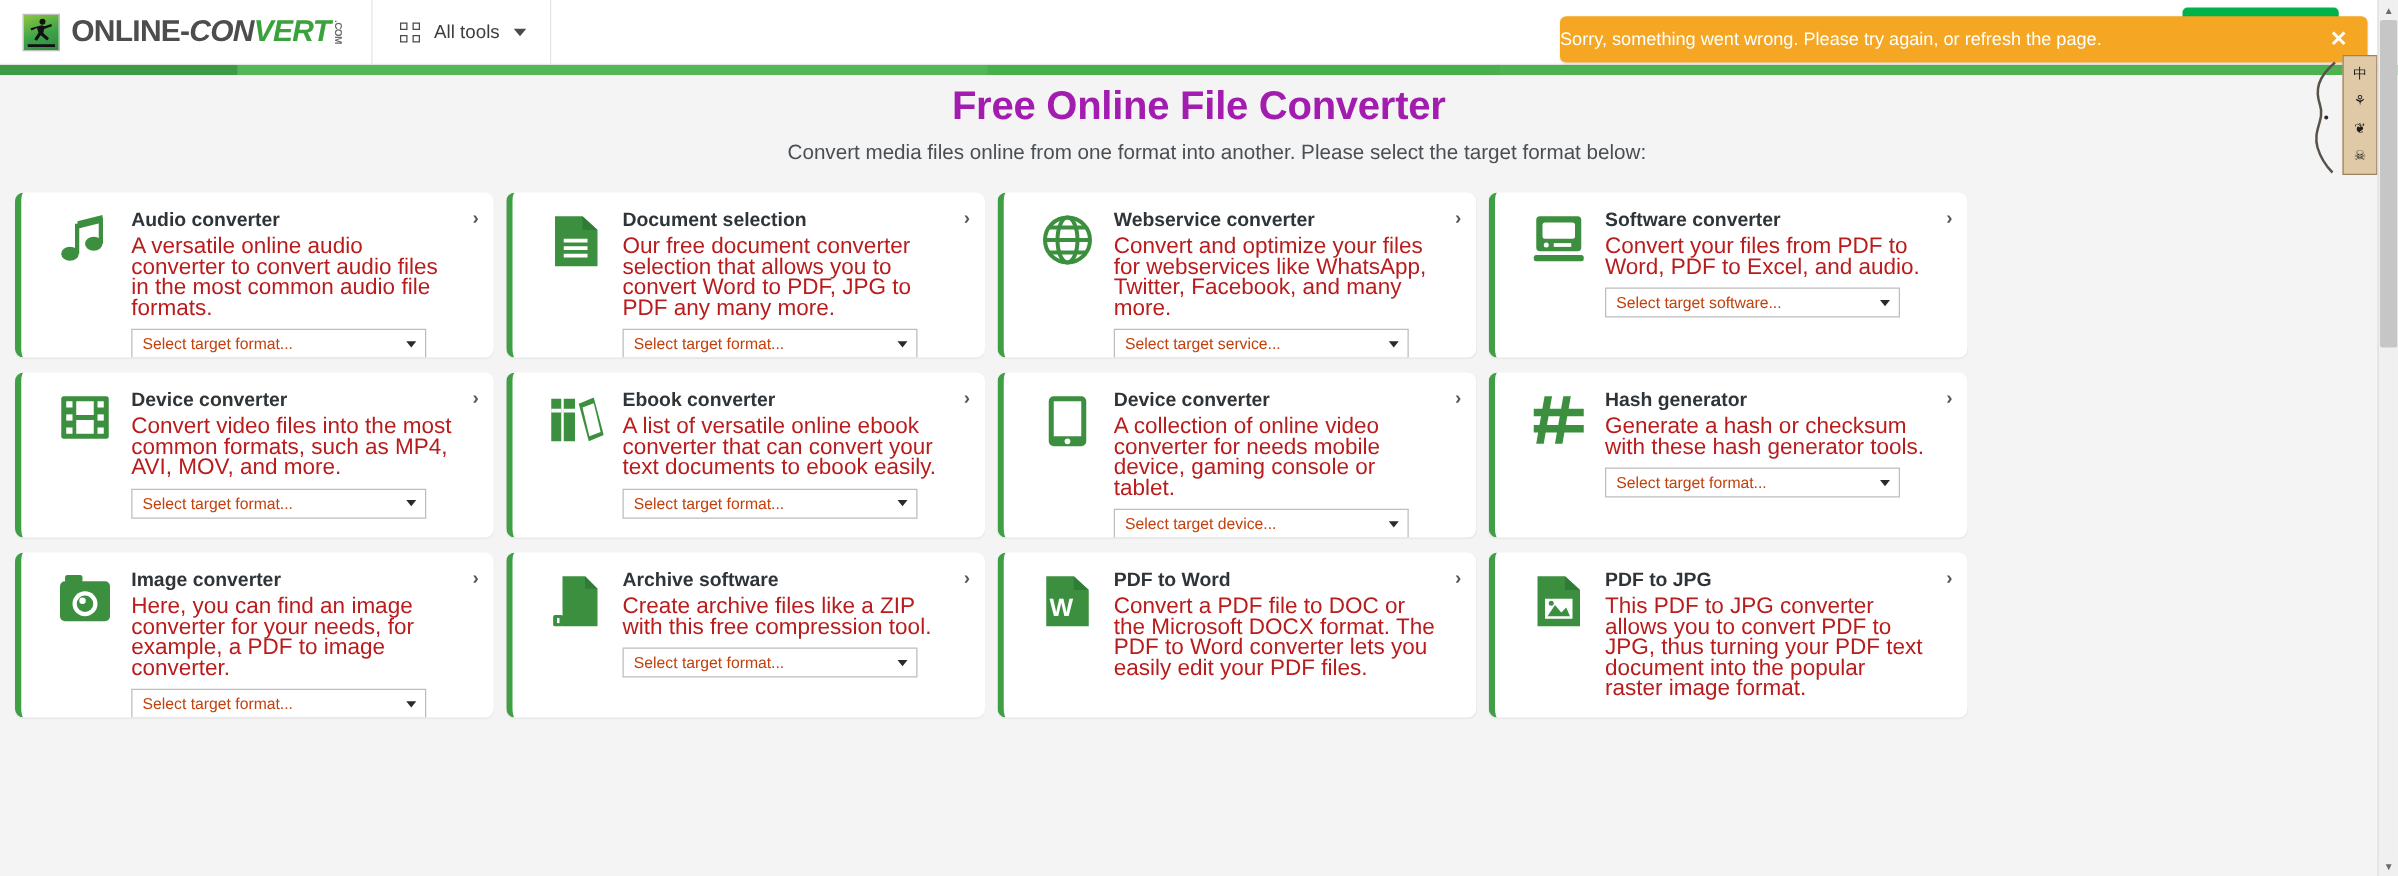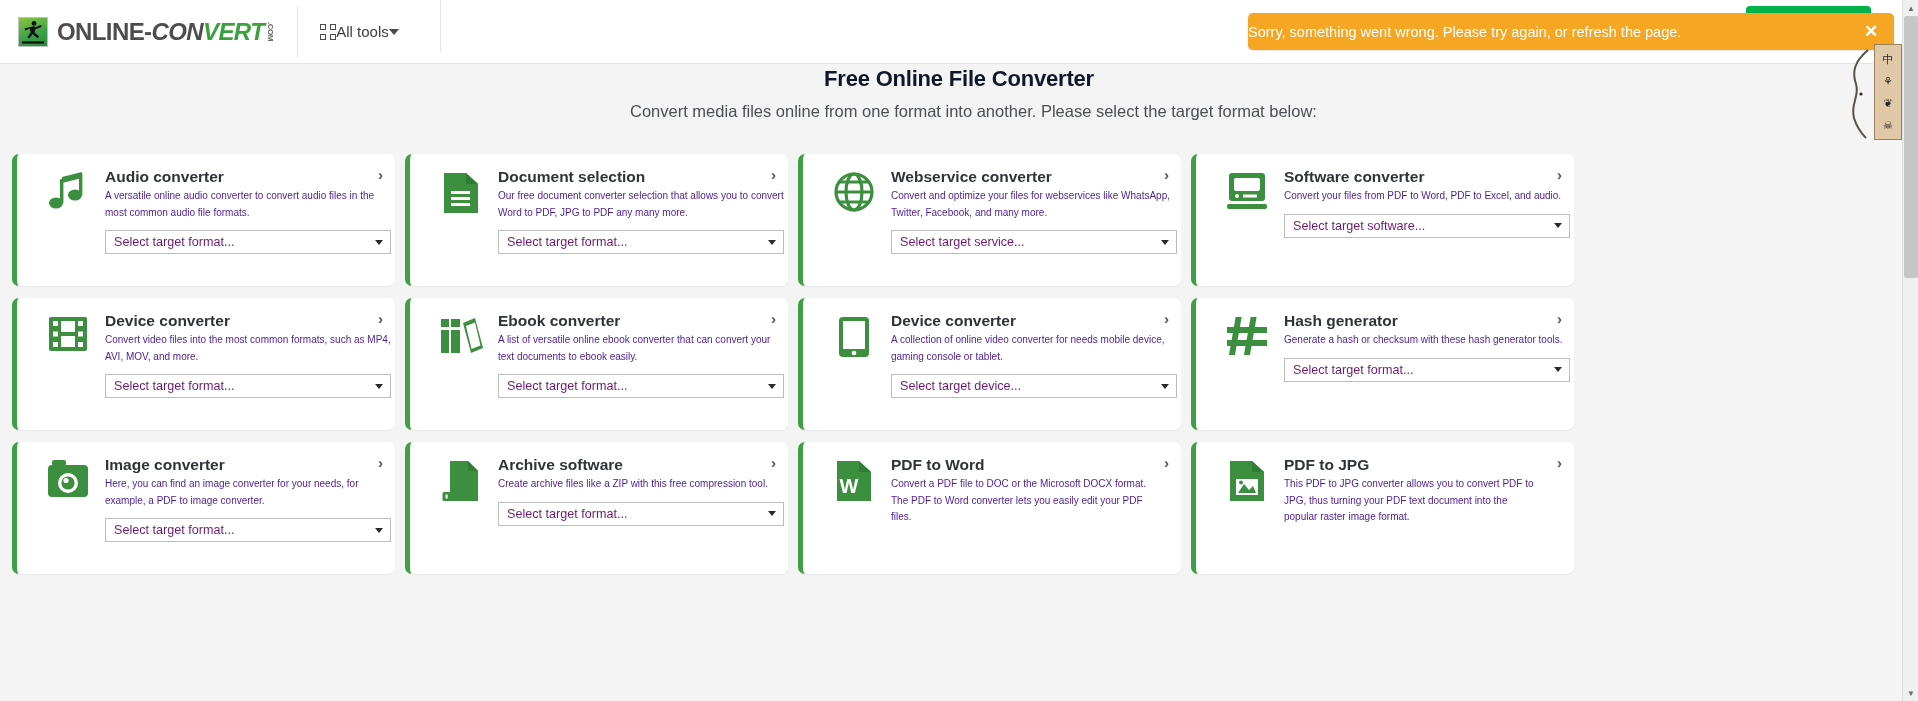--- a/index.html
+++ b/index.html
@@ -7,21 +7,21 @@
     width: 1918px; height: 701px;
     font-family: "Liberation Sans", sans-serif;
     background: #f2f2f2;
     overflow: hidden;
   }
   .page { position: relative; width: 1918px; height: 701px; background: #f4f4f4; }
 
   
   .header {
     position: absolute; top: 0; left: 0;
-    width: 1918px; height: 64px;
+    width: 1918px; height: 52px;
     background: #ffffff;
     display: flex; align-items: center;
     border-bottom: 1px solid #e3e3e3;
     z-index: 5;
   }
   .brand { display: flex; align-items: center; padding-left: 18px; height: 52px; }
   .brand-mark {
     width: 30px; height: 30px; margin-right: 9px;
     background: linear-gradient(160deg,#8cc63e 0%,#3ea34a 55%,#2e8b3d 100%);
     border: 1px solid #bfbfbf;
@@ -33,21 +33,21 @@
     color: #4d4d4d; white-space: nowrap; font-style: italic;
   }
   .brand-text .a { font-style: normal; }
   .brand-text .g { color: #3aa23c; }
   .brand-dot {
     font-size: 8px; color: #6d6d6d; font-style: normal; font-weight: bold;
     writing-mode: vertical-rl; letter-spacing: -0.5px; margin-left: 2px;
   }
   .hdr-sep { width: 1px; height: 52px; background: #e6e6e6; margin: 0 0 0 22px; }
   .alltools {
-    display: flex; align-items: center; 
+    display: flex; align-items: center; gap: 11px;
     padding: 0 22px; height: 52px; cursor: pointer; color: #3d3d3d;
     font-size: 15px;
   }
   .grid-icon { width: 16px; height: 16px; position: relative; }
   .grid-icon span {
     position: absolute; width: 6px; height: 6px;
     border: 1.3px solid #4a4a4a;
   }
   .grid-icon span:nth-child(1){left:0;top:0;}
   .grid-icon span:nth-child(2){right:0;top:0;}
@@ -87,21 +87,21 @@
     white-space: nowrap;
   }
   .toast-close {
     width: 38px; height: 37px; display:flex; align-items:center; justify-content:center;
     color:#ffffff; font-size: 17px; font-weight: bold; cursor: pointer; margin-right: 4px;
   }
 
   
   .hero { position: absolute; top: 60px; left: 0; width: 1918px; text-align: center; }
   .hero h1 {
-    font-size: 22px; font-weight: bold; color: #0f172a;
+    font-size: 32px; font-weight: bold; color: #a21caf;
     margin-top: 6px; letter-spacing: -0.2px;
   }
   .hero p { font-size: 16.5px; color: #4a4f54; margin-top: 10px; padding-left: 29px; }
 
   
   .grid {
     position: absolute; top: 154px; left: 12px;
     width: 1894px;
     display: grid;
     grid-template-columns: repeat(4, 383px);
@@ -121,31 +121,31 @@
   .card-icon {
     width: 74px; min-width: 74px; height: 60px;
     display: flex; align-items: flex-start; justify-content: center;
     padding-top: 3px; color: #3c8f3f;
   }
   .card-body { flex: 1; padding-right: 18px; }
   .card-title {
     font-size: 15.5px; font-weight: bold; color: #2f3438; margin-bottom: 2px;
   }
   .card-desc {
-    font-size: 10px; color: #4c1d95; line-height: 16.5px;
+    font-size: 18px; color: #b91c1c; line-height: 16.5px;
   }
   .card-arrow {
     position: absolute; right: 12px; top: 12px;
     font-size: 15px; color: #52585d; cursor: pointer; font-weight: 600;
   }
   .select {
     margin-top: 9px;
-    width: 286px; height: 24px;
+    width: 236px; height: 24px;
     border: 1px solid #bdbdbd; background: #fff;
-    font-size: 12.6px; color: #701a75;
+    font-size: 12.6px; color: #c2410c;
     display: flex; align-items: center; justify-content: space-between;
     padding: 0 7px 0 8px; cursor: pointer;
   }
   .select .cd {
     width:0;height:0;border-left:4px solid transparent;border-right:4px solid transparent;
     border-top:5px solid #2a2a2a;
   }
 
   
   .scrollbar {

